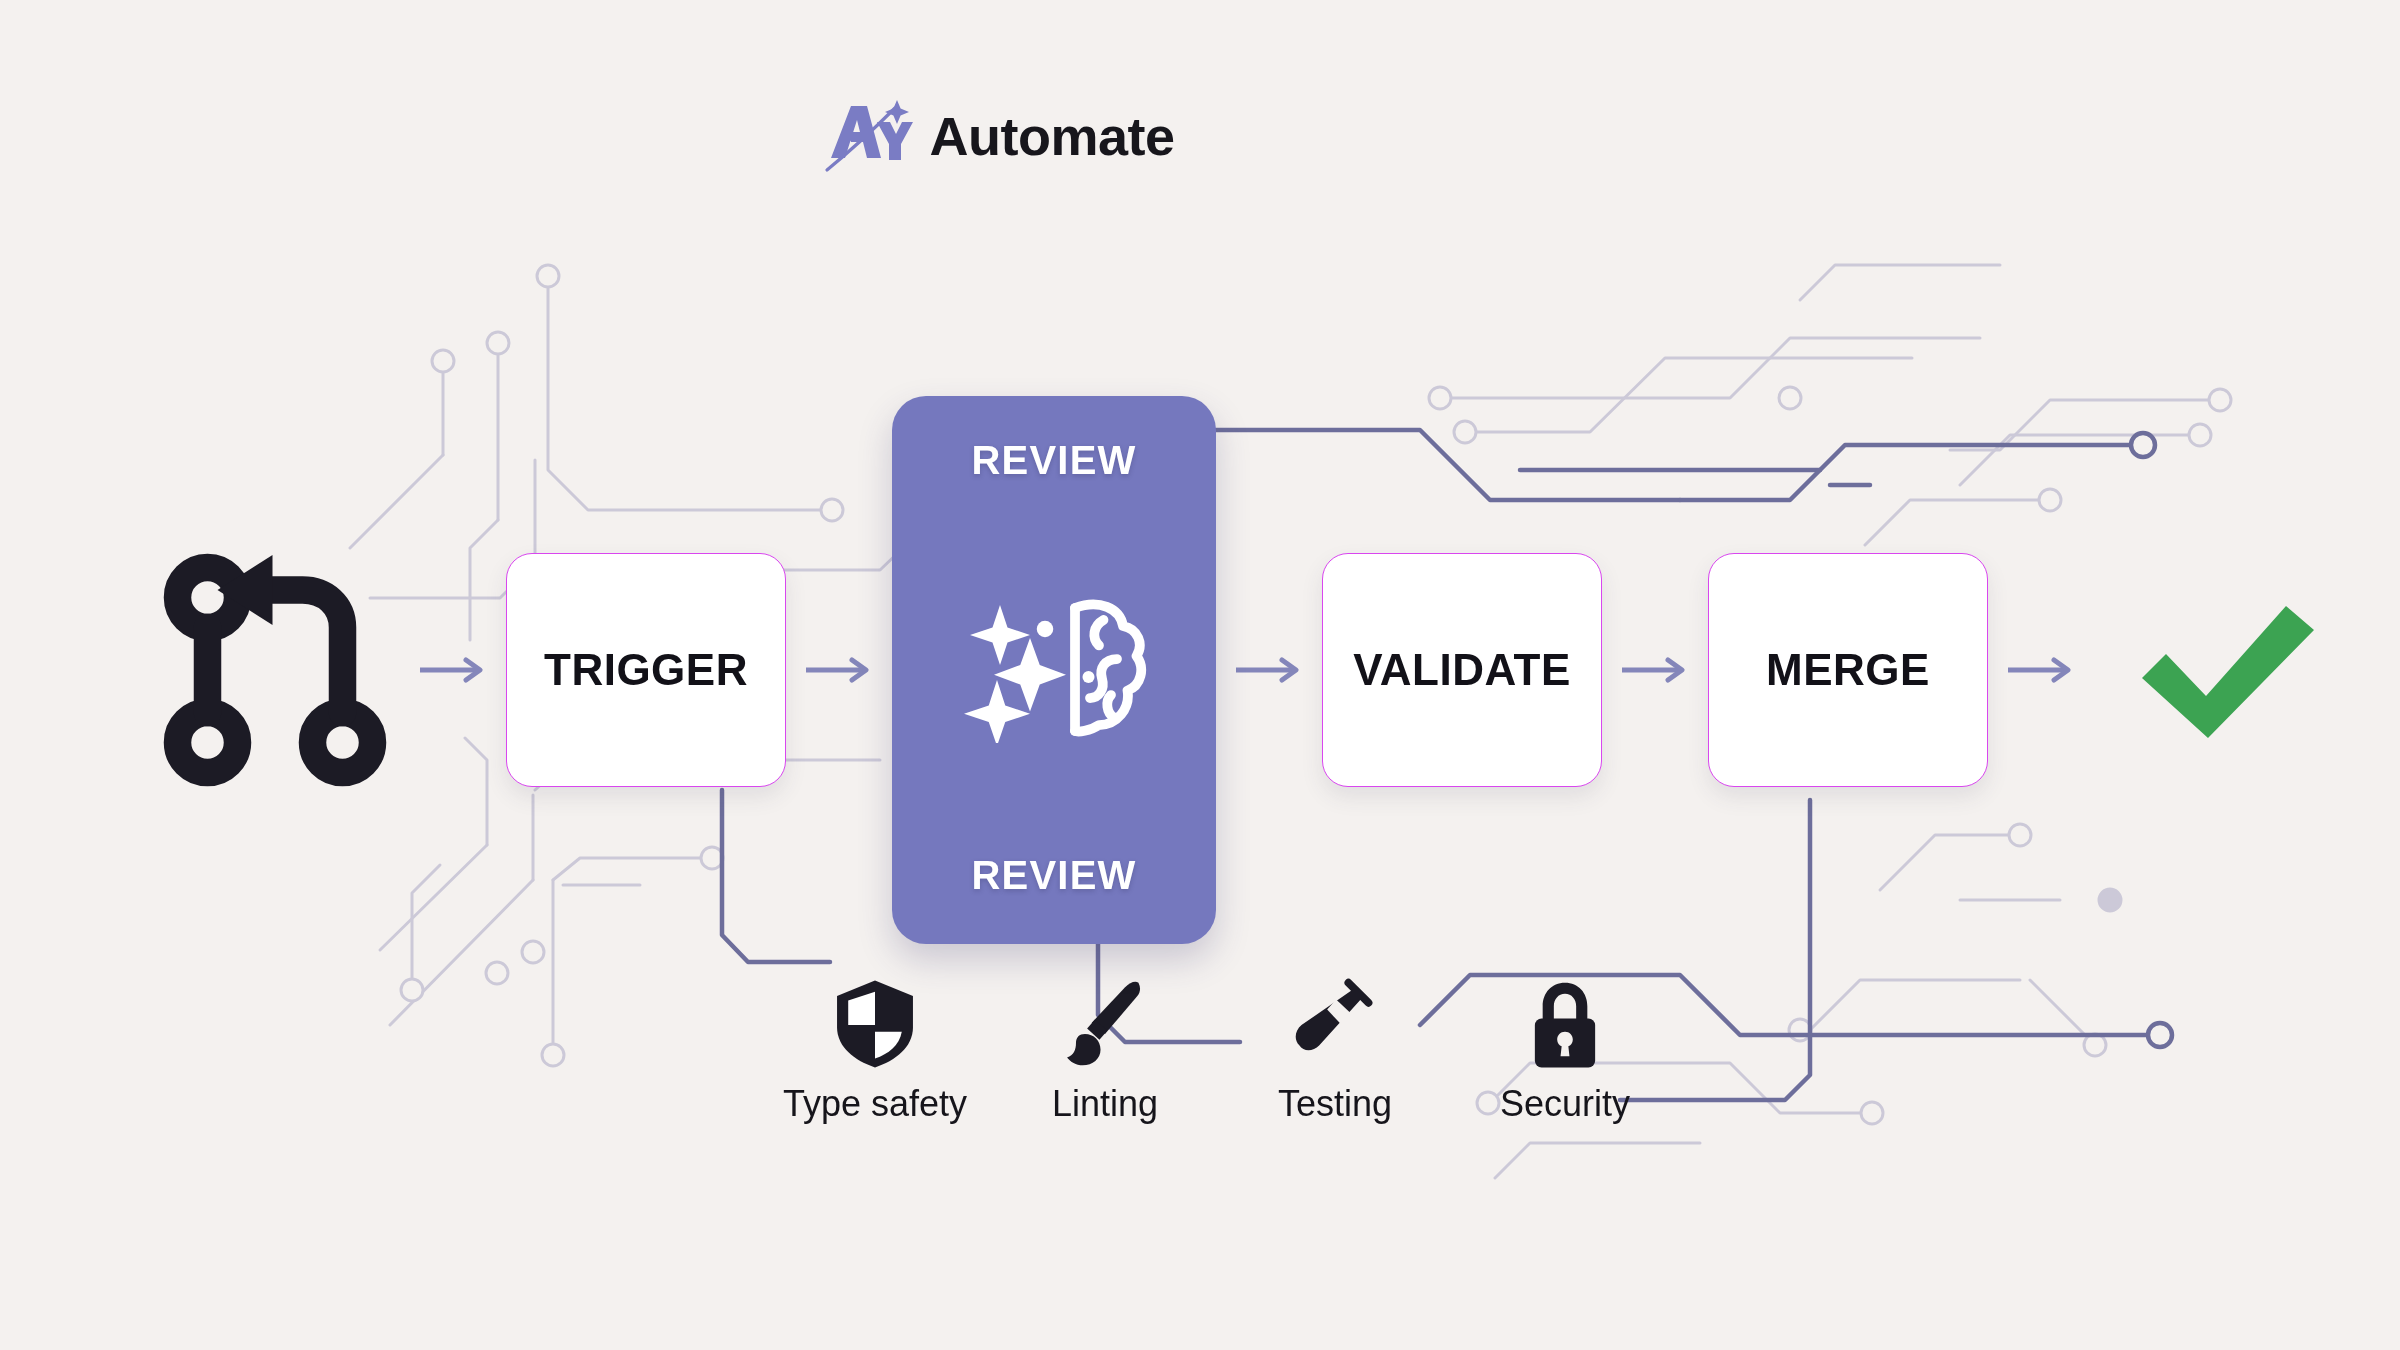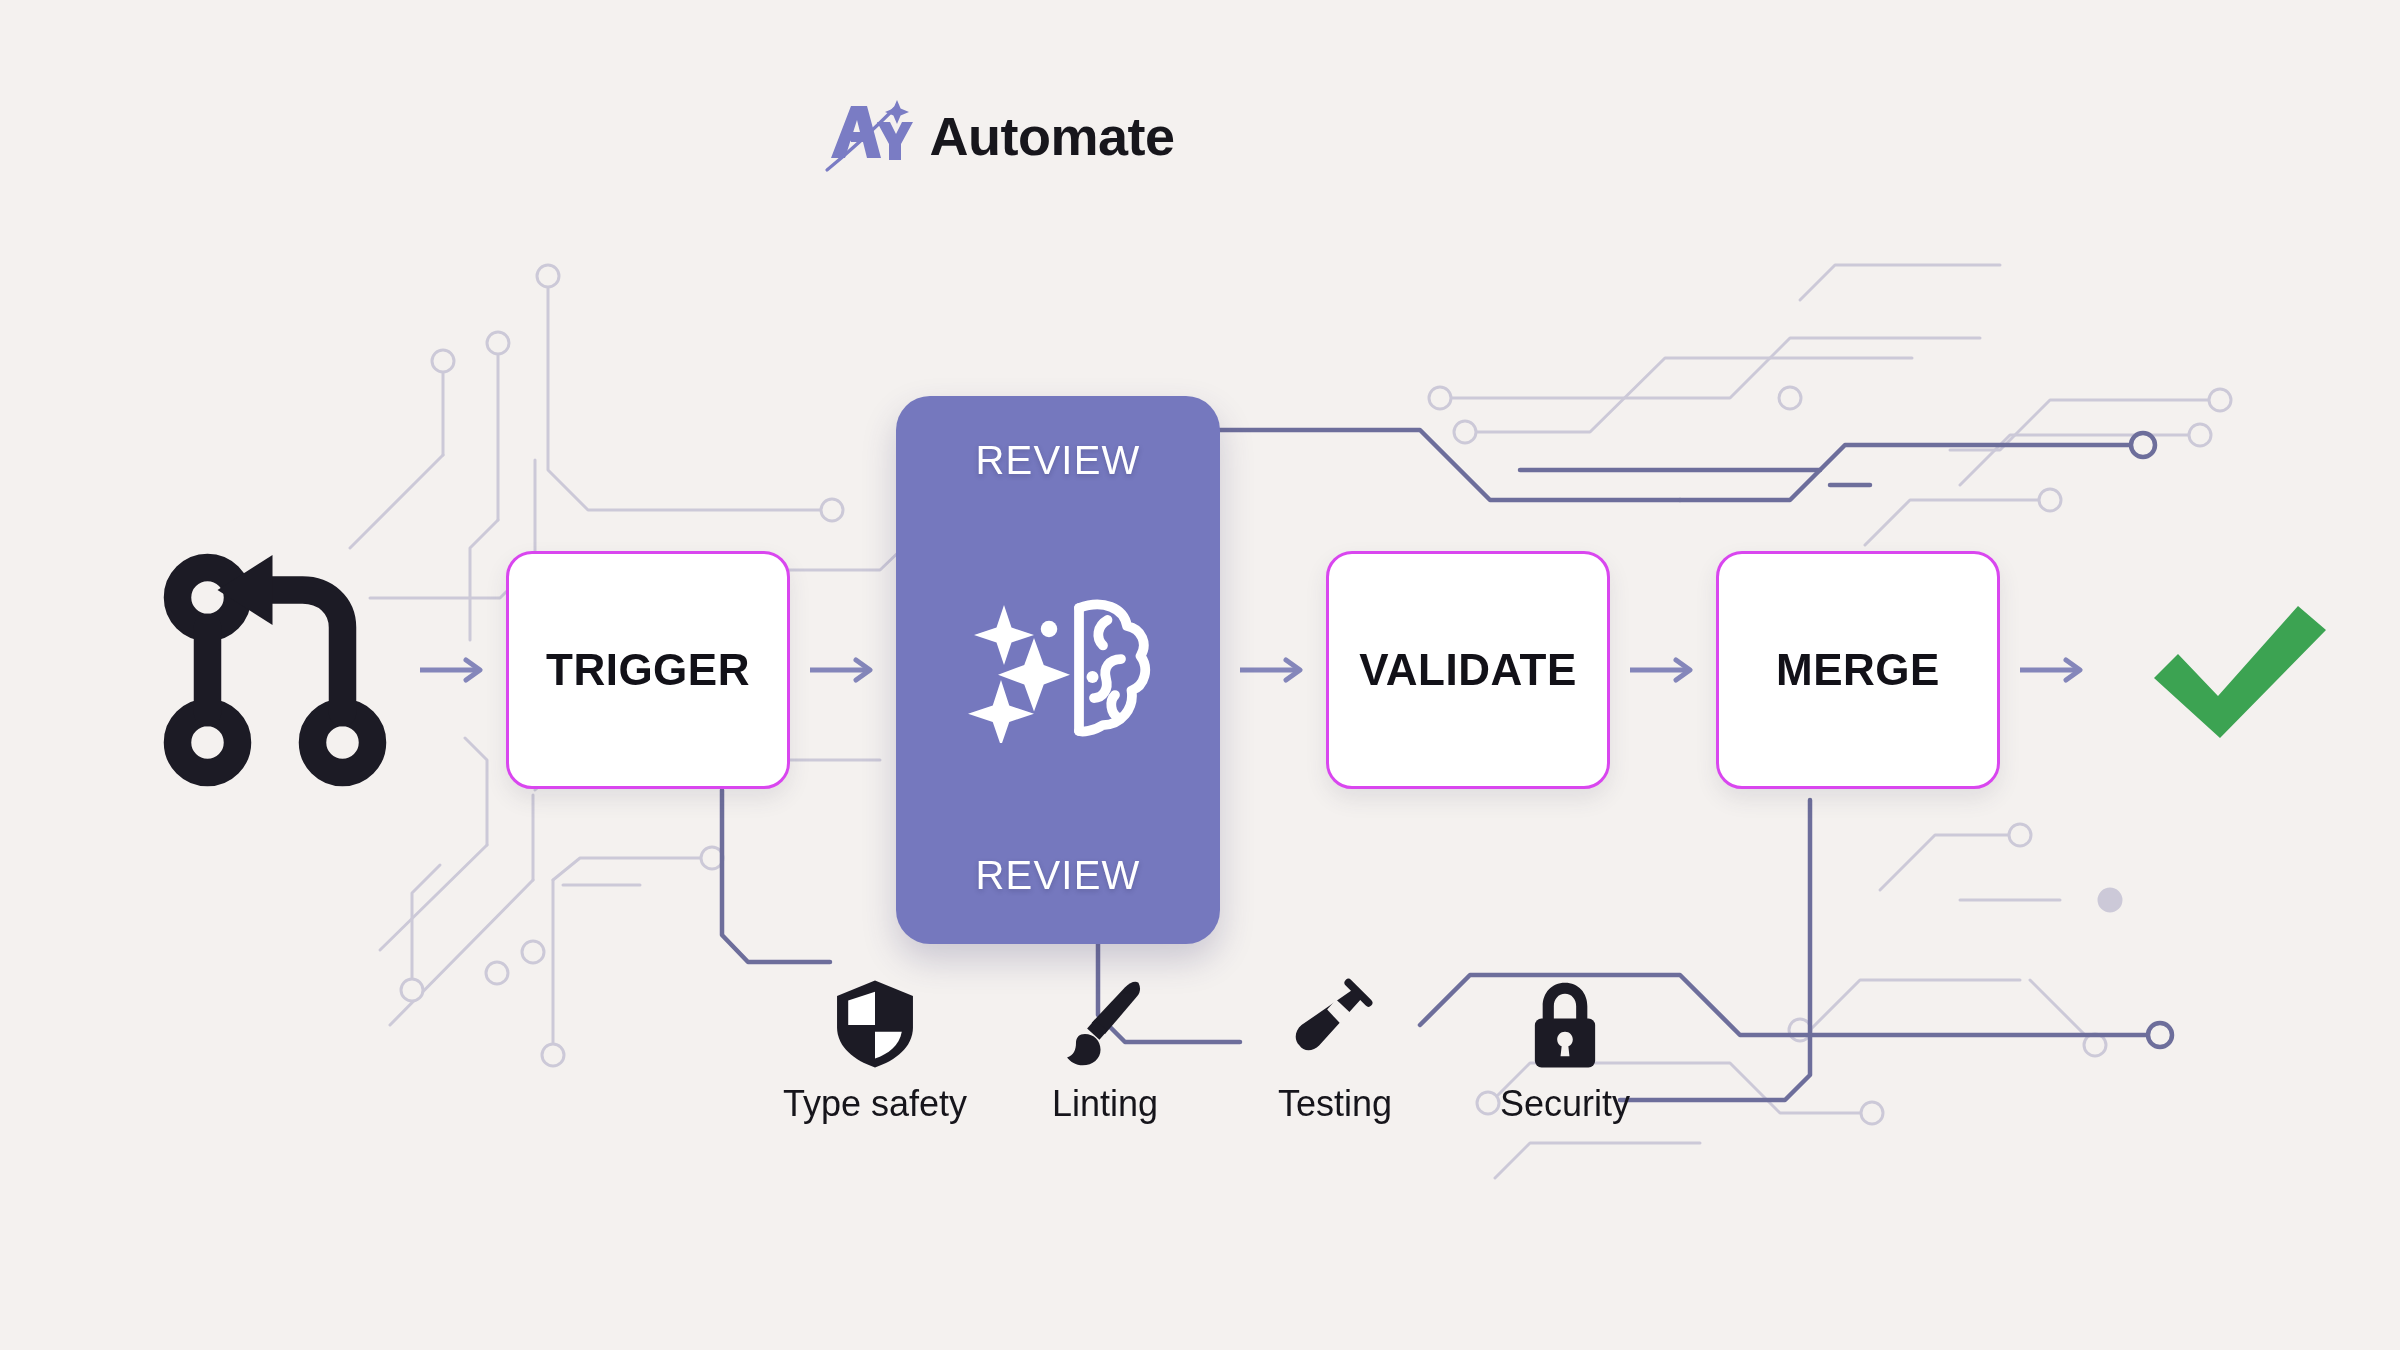--- a/index.html
+++ b/index.html
@@ -78,21 +78,21 @@
     width: 66px;
     height: 26px;
     display: block;
   }
   .arrow.gap-l { margin-left: 20px; }
   .arrow.gap-r { margin-right: 20px; }
 
   .node {
     flex: 0 0 auto;
     background: #FFFFFF;
-    border: 3px solid #d946ef;
+    border: 1px solid #d946ef;
     border-radius: 26px;
     width: 278px;
     height: 232px;
     display: flex;
     align-items: center;
     justify-content: center;
     box-shadow: 0 10px 22px rgba(60, 55, 90, 0.10);
     position: relative;
     z-index: 3;
   }
@@ -110,21 +110,21 @@
     width: 324px;
     height: 460px;
     border-radius: 34px;
     flex-direction: column;
     justify-content: space-between;
     padding: 42px 0 46px 0;
     box-shadow: 0 16px 34px rgba(60, 55, 110, 0.22);
   }
   .node.review .review-cap {
     font-size: 40px;
-    font-weight: normal;
+    font-weight: bold;
     color: #FFFFFF;
     letter-spacing: 1.2px;
     text-shadow: 0 2px 5px rgba(40,38,80,0.25);
   }
   .brain-icon {
     width: 186px; height: 150px;
     display: block;
   }
 
   .check {

